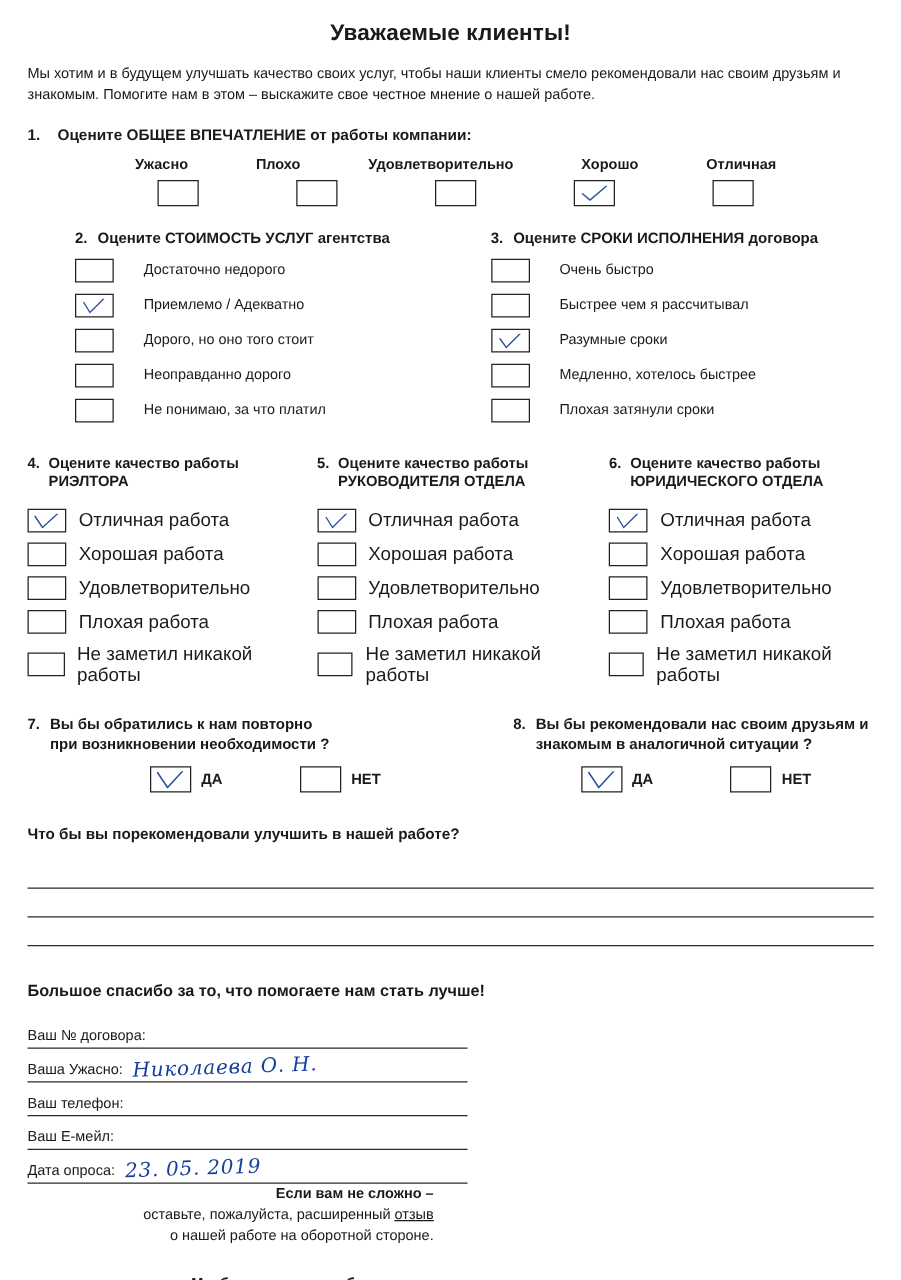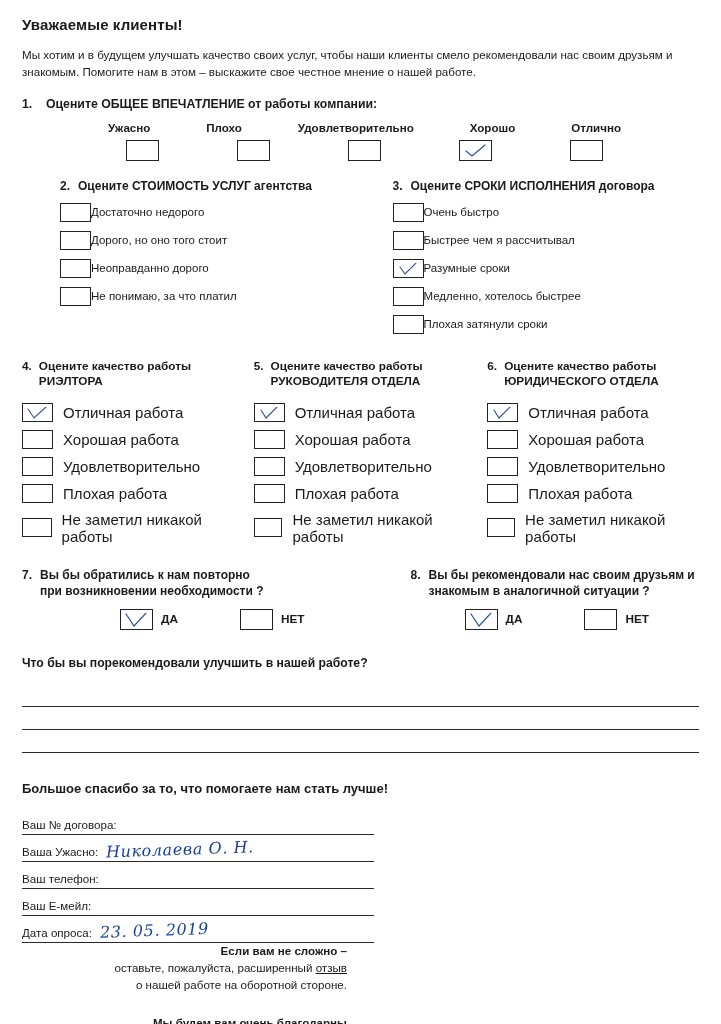--- a/index.html
+++ b/index.html
@@ -19,22 +19,23 @@
     position: relative;
     width: 721px;
     height: 1024px;
     padding: 0;
     box-sizing: border-box;
   }
   .inner {
     padding: 10px 22px 0 22px;
   }
   .title {
-    font-weight: bold;
-    font-size: 15px;
+    text-align: center;
+    font-weight: bold;
+    font-size: 18px;
     margin: 6px 0 14px 0;
     letter-spacing: 0.1px;
   }
   .para {
     font-size: 11.6px;
     line-height: 1.45;
     margin: 0 0 12px 0;
     text-align: left;
   }
   
@@ -91,21 +92,21 @@
   .col-head {
     display: flex;
     gap: 8px;
     font-weight: bold;
     font-size: 12px;
     margin-bottom: 10px;
   }
   .opt-row {
     display: flex;
     align-items: center;
-    gap: 0;
+    gap: 24px;
     margin-bottom: 9px;
   }
   .opt-label {
     font-size: 11.5px;
   }
   .q2col { padding-left: 38px; }
   .q3col { padding-left: 6px; }
   
   .three-col {
     display: flex;
@@ -234,21 +235,21 @@
       <span>1.</span>
       &nbsp;&nbsp;
       <span>Оцените ОБЩЕЕ ВПЕЧАТЛЕНИЕ от работы компании:</span>
     </div>
 
     <div class="q1-labels">
       <span>Ужасно</span>
       <span>Плохо</span>
       <span>Удовлетворительно</span>
       <span>Хорошо</span>
-      <span>Отлично</span>
+      <span>Отличная</span>
     </div>
 
     <div class="q1-boxes">
       <div class="box"></div>
       <div class="box"></div>
       <div class="box"></div>
       <div class="box">
         <span class="tick">
           <svg width="24" height="14" viewBox="0 0 24 14">
               <path d="M2 7 L8 12 L21 1" stroke="#2b4fa0" stroke-width="1.2" fill="none" stroke-linecap="round"></path>
@@ -263,20 +264,30 @@
       <div class="col q2col">
         <div class="col-head">
           <span>2.</span>
           <span>Оцените СТОИМОСТЬ УСЛУГ агентства</span>
         </div>
         <div class="opt-row">
           <div class="box small"></div>
           <div class="opt-label">Достаточно недорого</div>
         </div>
         <div class="opt-row">
+          <div class="box small">
+            <span class="tick">
+              <svg width="22" height="13" viewBox="0 0 22 13">
+                  <path d="M2 3 L7 11 L18 0" stroke="#2b4fa0" stroke-width="1.1" fill="none" stroke-linecap="round"></path>
+                </svg>
+            </span>
+          </div>
+          <div class="opt-label">Приемлемо / Адекватно</div>
+        </div>
+        <div class="opt-row">
           <div class="box small"></div>
           <div class="opt-label">Дорого, но оно того стоит</div>
         </div>
         <div class="opt-row">
           <div class="box small"></div>
           <div class="opt-label">Неоправданно дорого</div>
         </div>
         <div class="opt-row">
           <div class="box small"></div>
           <div class="opt-label">Не понимаю, за что платил</div>

